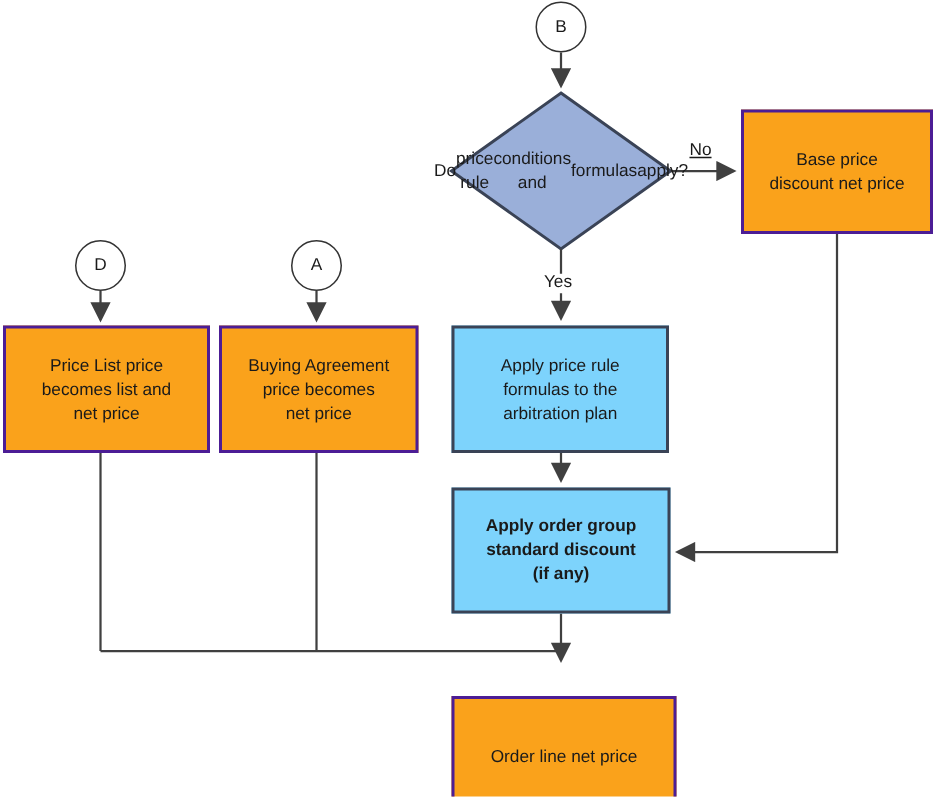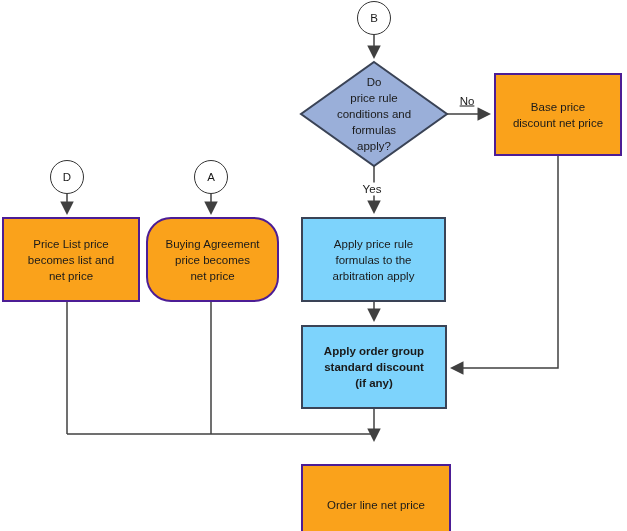--- a/index.html
+++ b/index.html
@@ -33,21 +33,21 @@
     background: #FAA21B;
     border: 2px solid #4c1d95;
   }
   .blue {
     background: #7dd3fc;
     border: 2px solid #3a4356;
   }
   .diamond-text {
     position: absolute;
     display: flex;
-    flex-direction: column;
+    flex-direction: row;
     align-items: center;
     justify-content: center;
     text-align: center;
     font-size: 11.5px;
     line-height: 16px;
   }
   .circle {
     position: absolute;
     box-sizing: border-box;
     width: 34px;
@@ -131,30 +131,30 @@
     <div>Base price</div>
     <div>discount net price</div>
   </div>
 
   <div class="node orange" style="left:2px; top:217px; width:138px; height:85px;">
     <div>Price List price</div>
     <div>becomes list and</div>
     <div>net price</div>
   </div>
 
-  <div class="node orange" style="left:146px; top:217px; width:133px; height:85px;border-radius:25px;">
+  <div class="node orange" style="left:146px; top:217px; width:133px; height:85px;">
     <div>Buying Agreement</div>
     <div>price becomes</div>
     <div>net price</div>
   </div>
 
   <div class="node blue" style="left:301px; top:217px; width:145px; height:85px;">
     <div>Apply price rule</div>
     <div>formulas to the</div>
-    <div>arbitration apply</div>
+    <div>arbitration plan</div>
   </div>
 
   <div class="node blue" style="left:301px; top:325px; width:146px; height:84px;font-weight:bold;">
     <div>Apply order group</div>
     <div>standard discount</div>
     <div>(if any)</div>
   </div>
 
   <div class="node orange" style="left:301px; top:445px; width:150px; height:82px;margin-top:19px;">
     <div>Order line net price</div>

